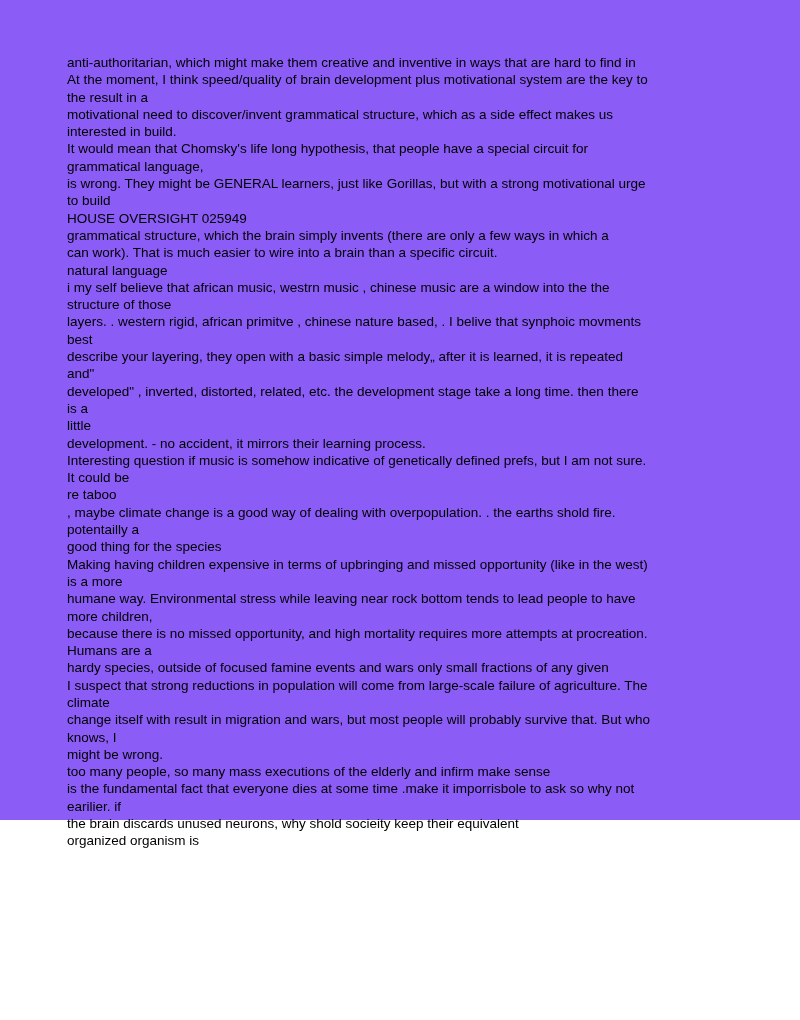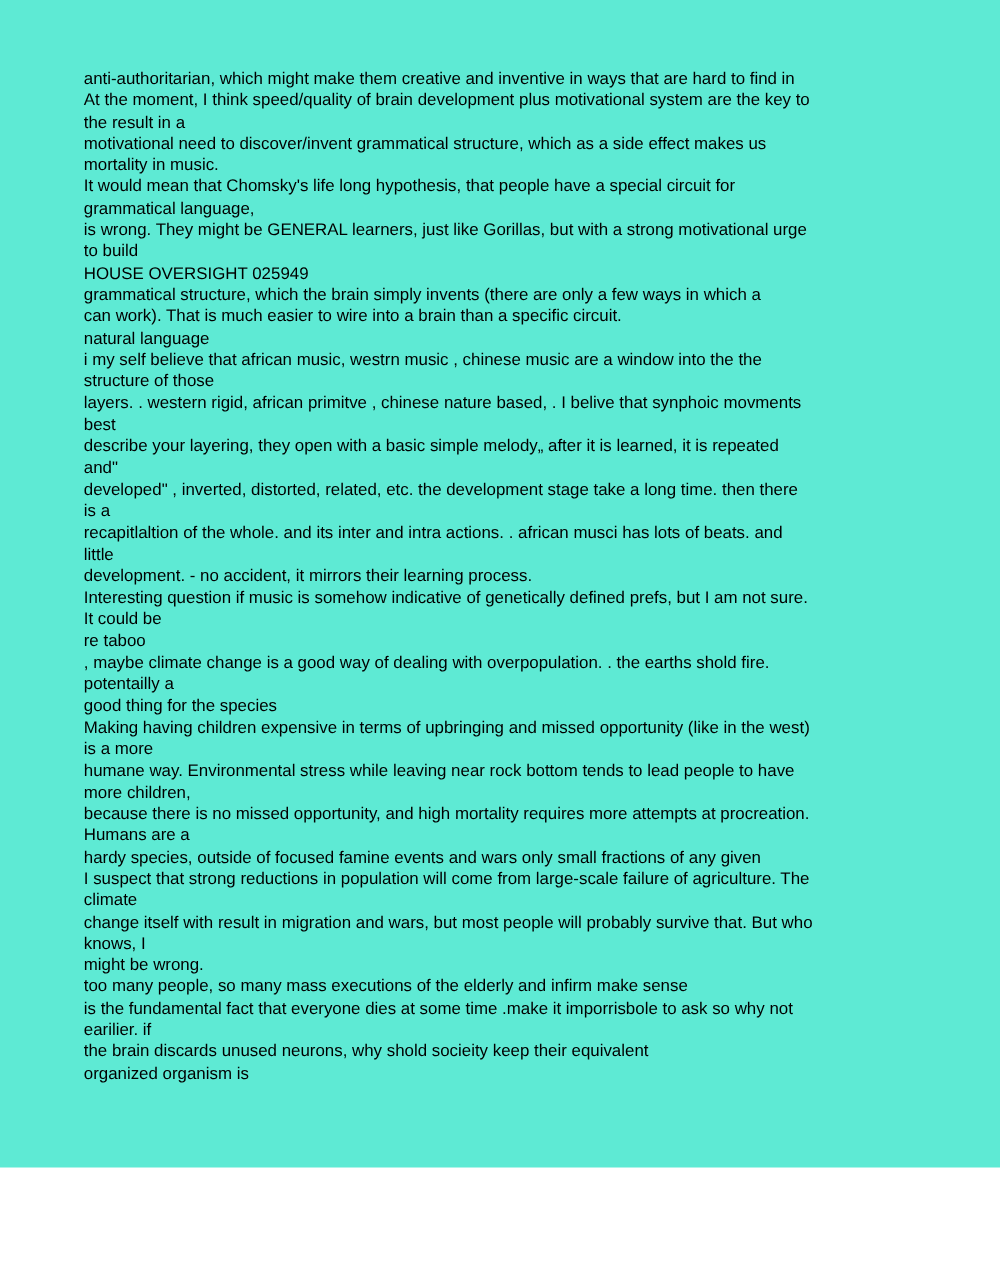--- a/index.html
+++ b/index.html
@@ -8,22 +8,22 @@
   }
   body {
     width: 800px;
     height: 1020px;
     background: #ffffff;
     overflow: hidden;
   }
   .page {
     position: relative;
     width: 800px;
-    height: 934px;
-    background: #5eead4;
+    height: 820px;
+    background: #8b5cf6;
   }
   .text-block {
     position: absolute;
     left: 67px;
     top: 54px;
     width: 695px;
     font-family: "Liberation Sans", sans-serif;
     font-size: 13.5px;
     line-height: 17.3px;
     color: #000000;
@@ -37,38 +37,37 @@
 </style>
 </head>
 <body>
 
 <div class="page">
   <div class="text-block">
       <div class="line">anti-authoritarian, which might make them creative and inventive in ways that are hard to find in</div>
       <div class="line">At the moment, I think speed/quality of brain development plus motivational system are the key to</div>
       <div class="line">the result in a</div>
       <div class="line">motivational need to discover/invent grammatical structure, which as a side effect makes us</div>
-      <div class="line">mortality in music.</div>
+      <div class="line">interested in build.</div>
       <div class="line">It would mean that Chomsky's life long hypothesis, that people have a special circuit for</div>
       <div class="line">grammatical language,</div>
       <div class="line">is wrong. They might be GENERAL learners, just like Gorillas, but with a strong motivational urge</div>
       <div class="line">to build</div>
       <div class="line">HOUSE OVERSIGHT 025949</div>
       <div class="line">grammatical structure, which the brain simply invents (there are only a few ways in which a</div>
       <div class="line">can work). That is much easier to wire into a brain than a specific circuit.</div>
       <div class="line">natural language</div>
       <div class="line">i my self believe that african music, westrn music , chinese music are a window into the the</div>
       <div class="line">structure of those</div>
       <div class="line">layers. . western rigid, african primitve , chinese nature based, . I belive that synphoic movments</div>
       <div class="line">best</div>
       <div class="line">describe your layering, they open with a basic simple melody„ after it is learned, it is repeated</div>
       <div class="line">and"</div>
       <div class="line">developed" , inverted, distorted, related, etc. the development stage take a long time. then there</div>
       <div class="line">is a</div>
-      <div class="line">recapitlaltion of the whole. and its inter and intra actions. . african musci has lots of beats. and</div>
       <div class="line">little</div>
       <div class="line">development. - no accident, it mirrors their learning process.</div>
       <div class="line">Interesting question if music is somehow indicative of genetically defined prefs, but I am not sure.</div>
       <div class="line">It could be</div>
       <div class="line">re taboo</div>
       <div class="line">, maybe climate change is a good way of dealing with overpopulation. . the earths shold fire.</div>
       <div class="line">potentailly a</div>
       <div class="line">good thing for the species</div>
       <div class="line">Making having children expensive in terms of upbringing and missed opportunity (like in the west)</div>
       <div class="line">is a more</div>

